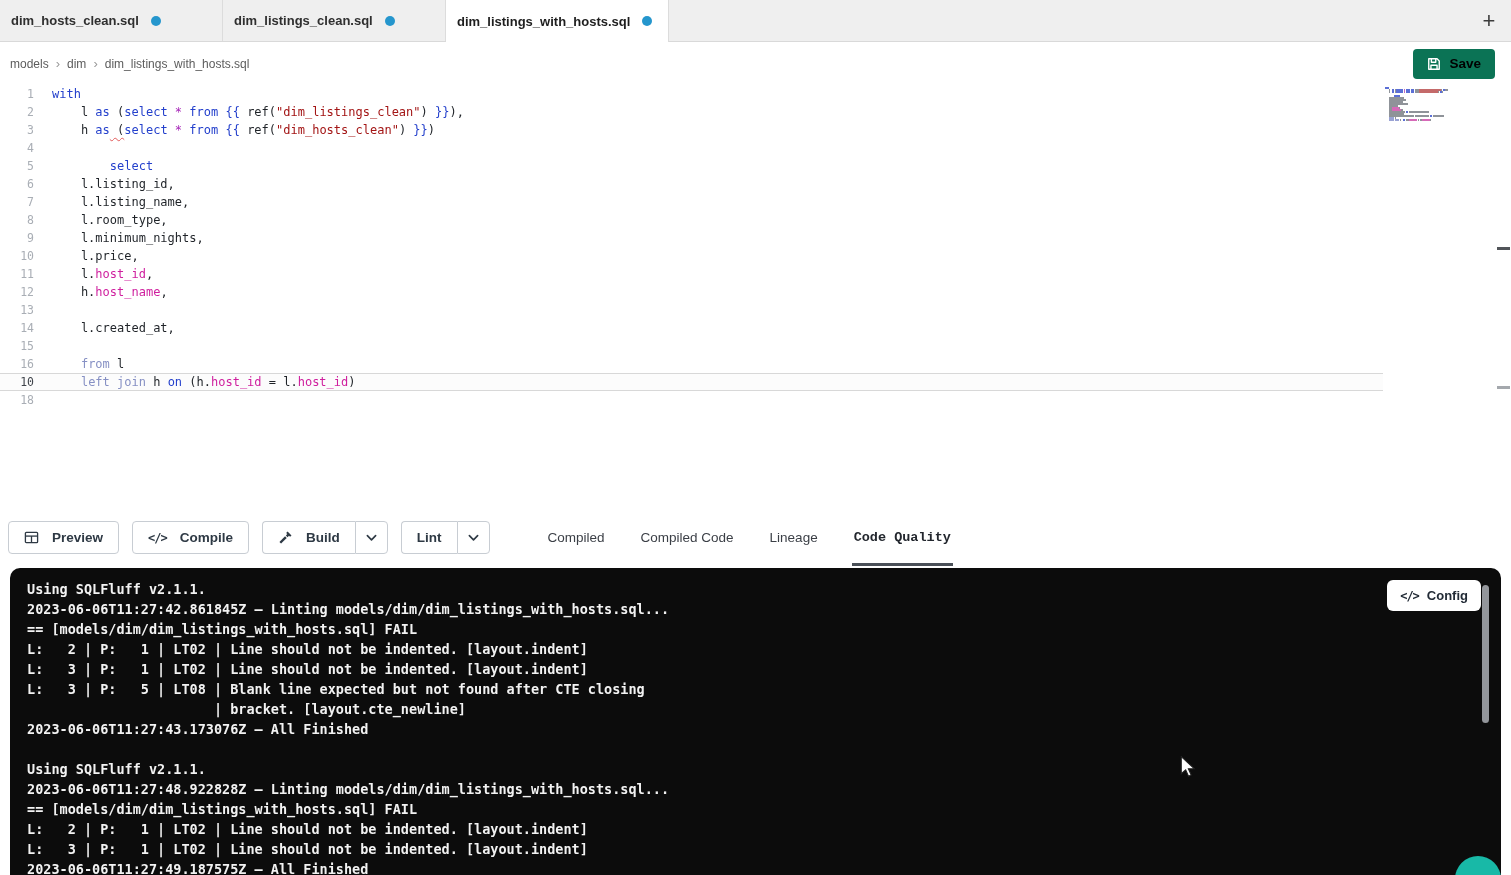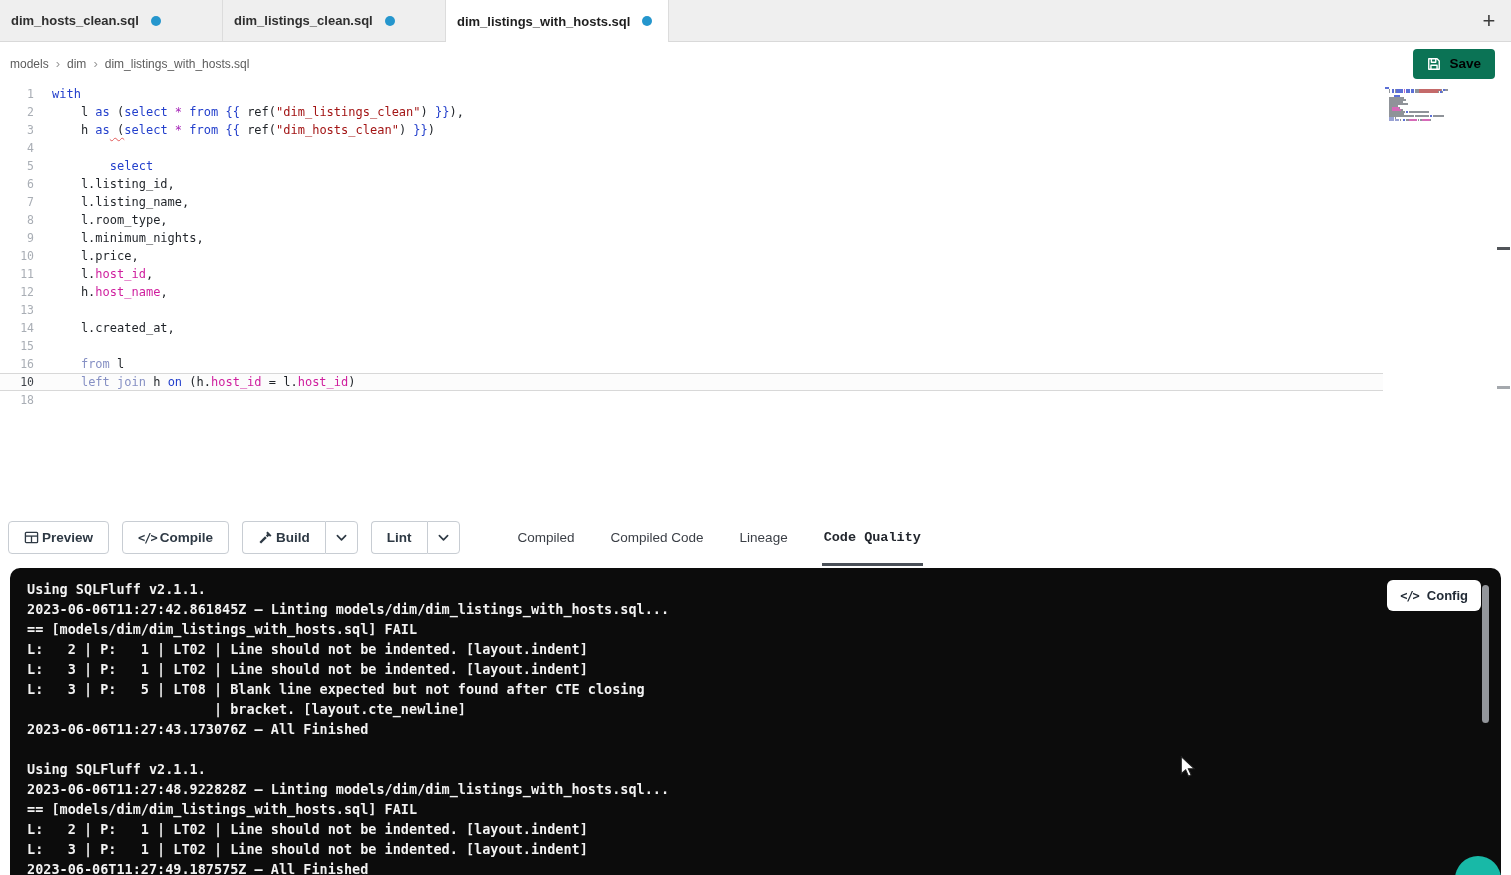--- a/index.html
+++ b/index.html
@@ -52,21 +52,21 @@
 
   .minimap { position:absolute; top:2px; right:46px; width:80px; }
   .mm-row { height:2px; display:flex; align-items:center; }
   .mm-seg { height:1.6px; flex:none; }
   .ruler-mark { position:absolute; right:1px; width:13px; height:3px; background:#515459; }
   .ruler-mark.m2 { background:#a4a8ad; }
 
   
   .toolbar { position:absolute; top:509px; left:0; right:0; height:57px; display:flex;
              align-items:center; padding-left:8px; background:#fff; }
-  .btn { height:33px; display:flex; align-items:center; gap:3px; padding:0 15px; background:#fff;
+  .btn { height:33px; display:flex; align-items:center; gap:13px; padding:0 15px; background:#fff;
          border:1px solid #c8cdd3; border-radius:4px; font-size:13.5px; font-weight:600;
          color:#2e3944; font-family:inherit; cursor:pointer; }
   .gap { margin-left:13px; }
   .split { display:flex; margin-left:13px; }
   .split .btn.main { border-radius:4px 0 0 4px; border-right:none; }
   .split .btn.caret { border-radius:0 4px 4px 0; border-left:1px solid #c8cdd3; padding:0 10px; }
   .codeglyph { font-family:"DejaVu Sans Mono",monospace; font-weight:700; font-size:12px; letter-spacing:-1px; }
 
   .rtabs { display:flex; margin-left:40px; align-self:stretch; align-items:stretch; }
   .rtab { display:flex; align-items:center; padding:0 2px; margin:0 16px; font-size:13.5px;

